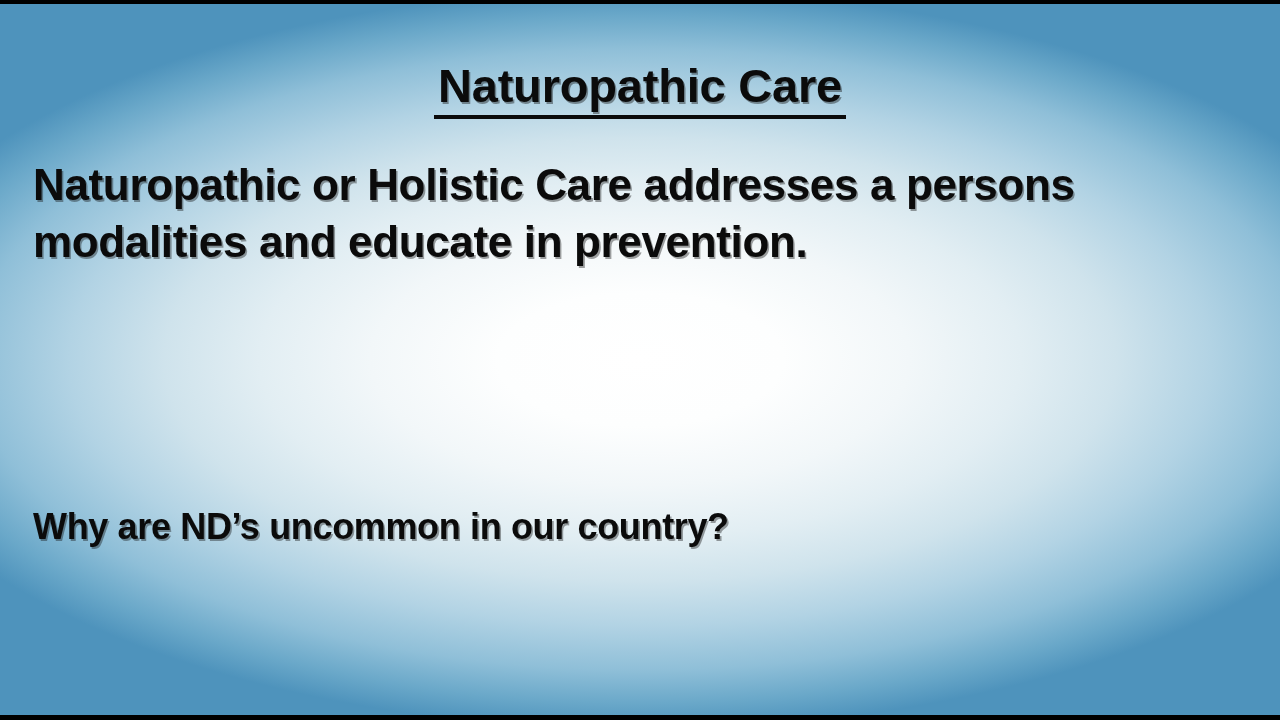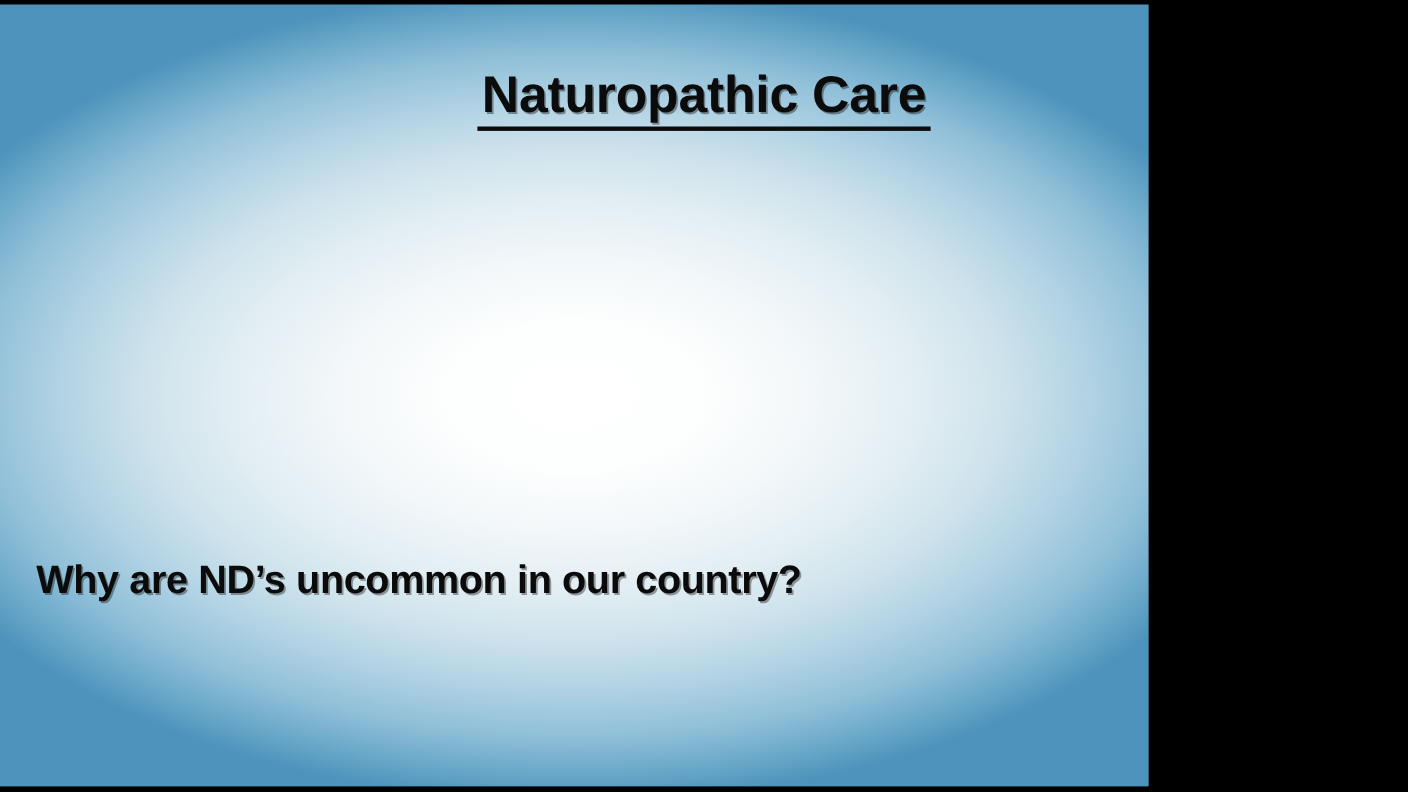--- a/index.html
+++ b/index.html
@@ -30,21 +30,21 @@
     z-index: 5;
   }
   .letterbox.top { top: 0; height: 4px; }
   .letterbox.bottom { bottom: 0; height: 5px; }
 
   
   .slide-canvas {
     position: absolute;
     left: 0;
     top: 4px;
-    width: 1044px;
+    width: 1280px;
     height: 711px;
     background-color: #4e93bc;
     background-image:
       radial-gradient(ellipse 62% 52% at 50% 50%,
         #ffffff 0%,
         #fdfefe 18%,
         #f2f7f9 34%,
         #e2eef3 48%,
         #cfe3ec 60%,
         #b2d3e4 72%,
@@ -126,20 +126,22 @@
 
   <div class="slide-canvas">
 
     <div class="content">
 
       <div class="slide-title">
         <span class="title-inner">Naturopathic Care</span>
       </div>
 
       <div class="body-block">
+        <div class="body-line">Naturopathic or Holistic Care addresses a persons</div>
+        <div class="body-line">modalities and educate in prevention.</div>
       </div>
 
       <div class="question-block">
         <div class="question-line">Why are ND’s uncommon in our country?</div>
       </div>
 
     </div>
   </div>
 
   <div class="letterbox bottom"></div>

